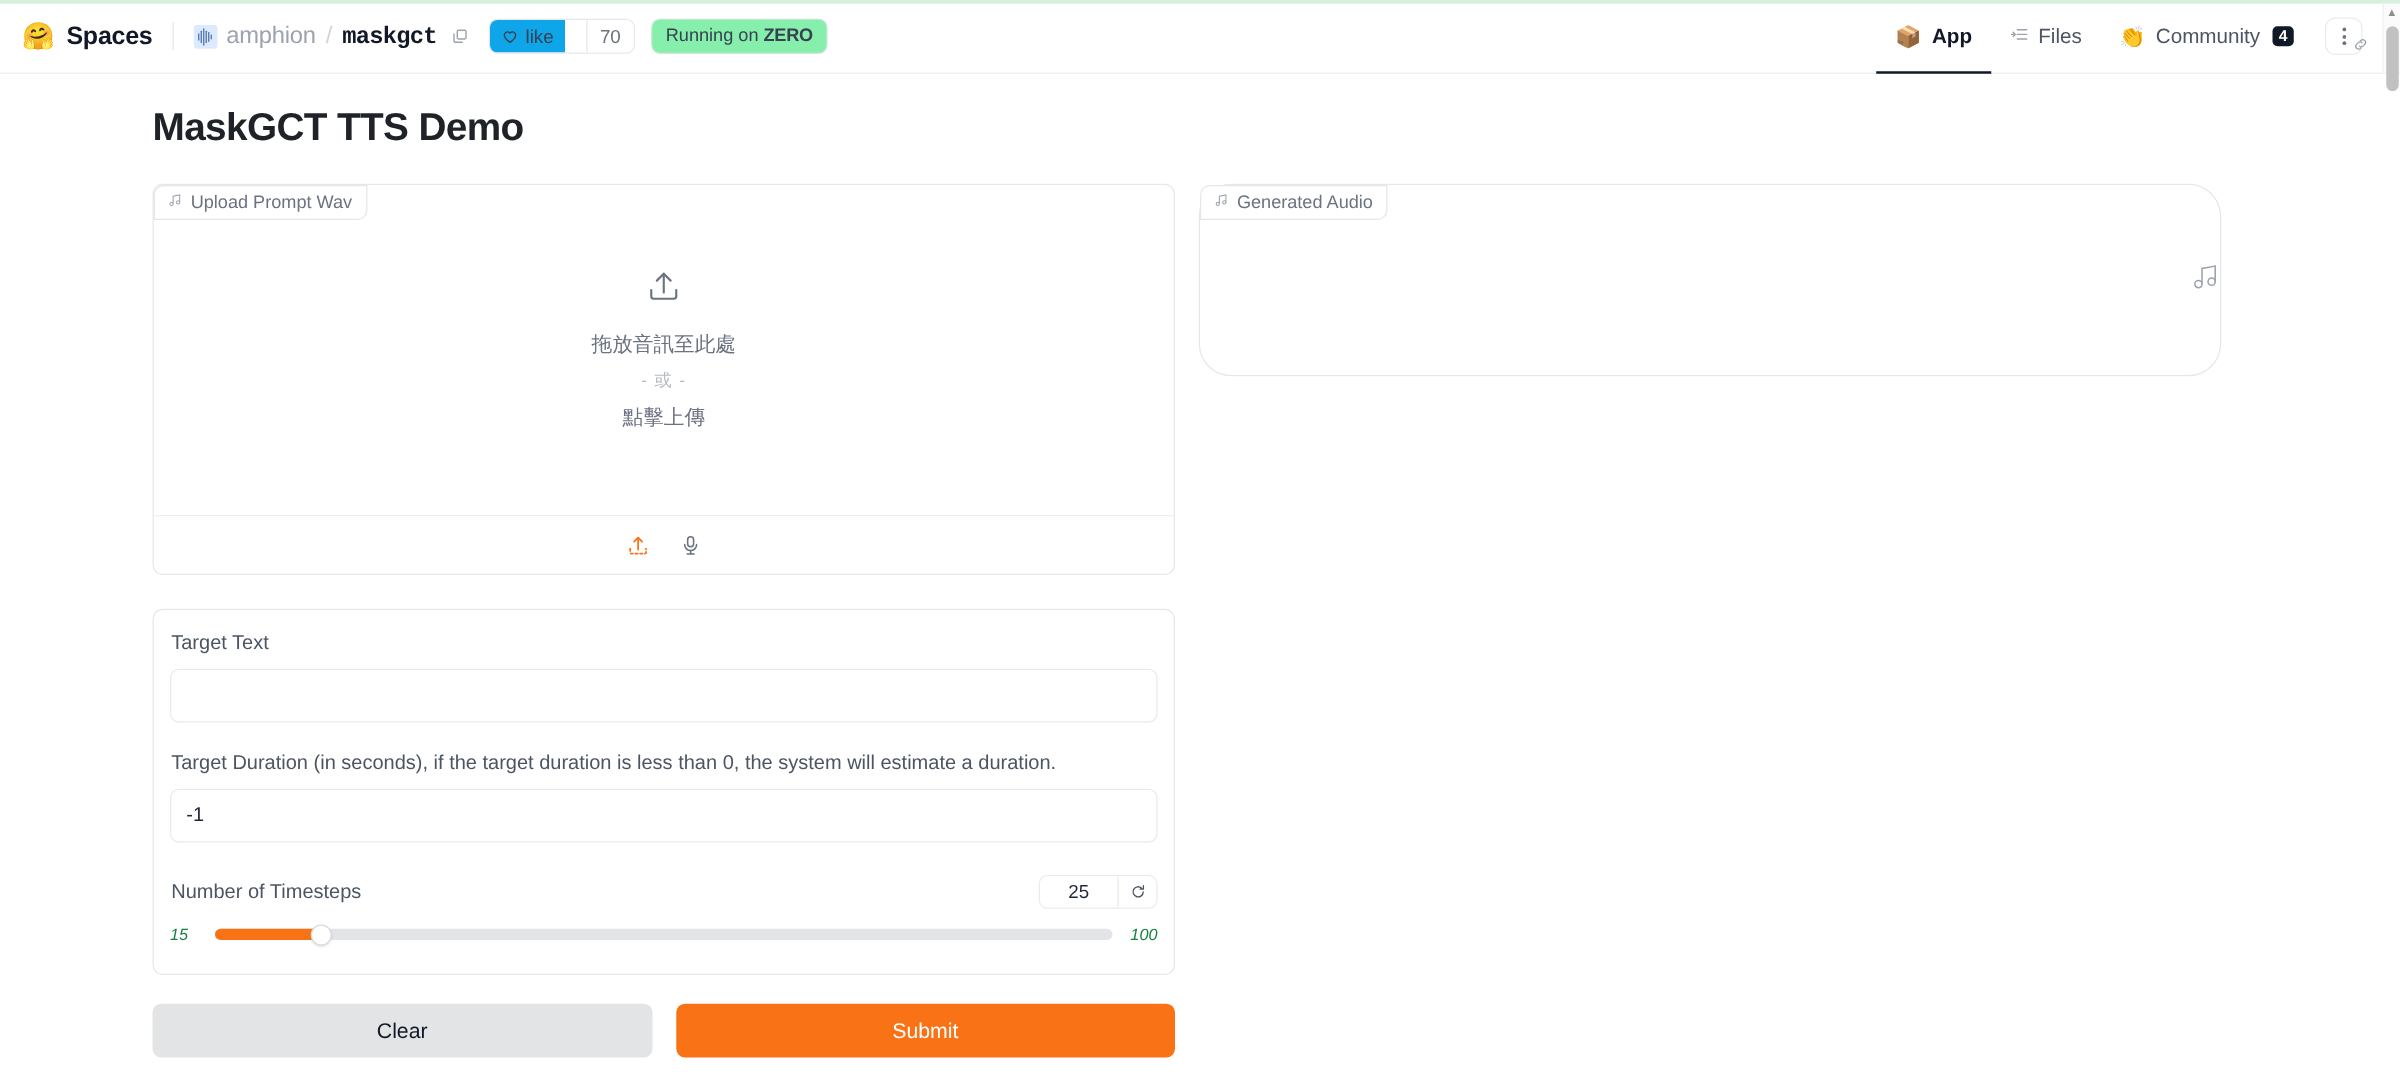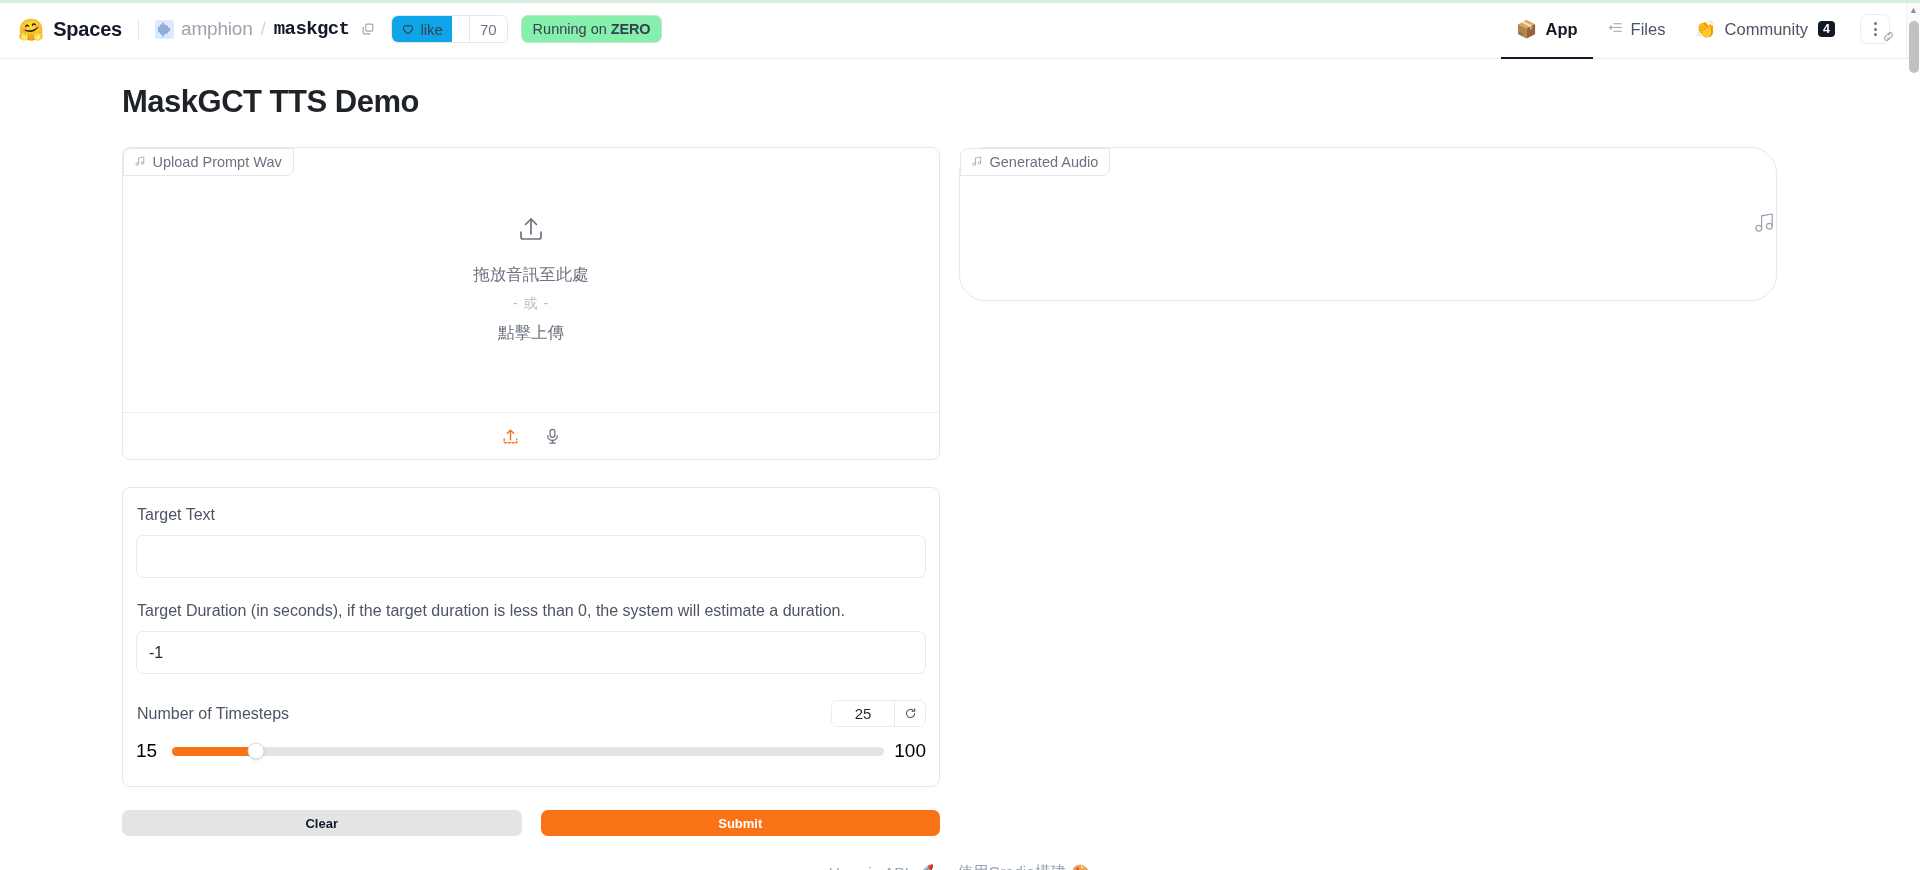--- a/index.html
+++ b/index.html
@@ -236,21 +236,21 @@
     width: 31px;
     display: flex; align-items: center; justify-content: center;
     border-left: 1px solid #e8eaed;
     background: #fff; cursor: pointer; color: #4b5563;
   }
   .slider-row {
     display: flex; align-items: center; gap: 10px;
     margin-top: 13px; width: 790px;
   }
   .slider-min, .slider-max {
-    font-size: 19px; color: #000000; min-width: 26px;
+    font-size: 13px; color: #15803d; min-width: 26px; font-style: italic;
   }
   .slider-max { text-align: right; }
   .slider-track {
     position: relative; flex: 1; height: 9px;
     background: #e2e4e7; border-radius: 5px;
     cursor: pointer;
   }
   .slider-fill {
     position: absolute; left: 0; top: 0; bottom: 0;
     background: #f97316; border-radius: 5px;
@@ -258,23 +258,23 @@
   .slider-thumb {
     position: absolute; top: 50%; transform: translate(-50%,-50%);
     width: 17px; height: 17px; border-radius: 50%;
     background: #fff; border: 1px solid #d8dadd;
     box-shadow: 0 1px 2px rgba(0,0,0,.12);
   }
 
   
   .actions { display: flex; gap: 19px; margin-top: 23px; }
   .btn {
-    height: 26px; border-radius: 7px;
-    display: flex; align-items: center; justify-content: center;
-    font-size: 13px; font-weight: bold;
+    height: 43px; border-radius: 7px;
+    display: flex; align-items: center; justify-content: center;
+    font-size: 17px; font-weight: normal;
     cursor: pointer; border: none;
     font-family: "Liberation Sans", sans-serif;
   }
   .btn-clear { width: 400px; background: #e3e4e6; color: #111827; }
   .btn-submit { width: 400px; background: #f97316; color: #ffffff; }
 
   
   .footer {
     display: flex; align-items: center; justify-content: center;
     gap: 9px; margin-top: 26px;

